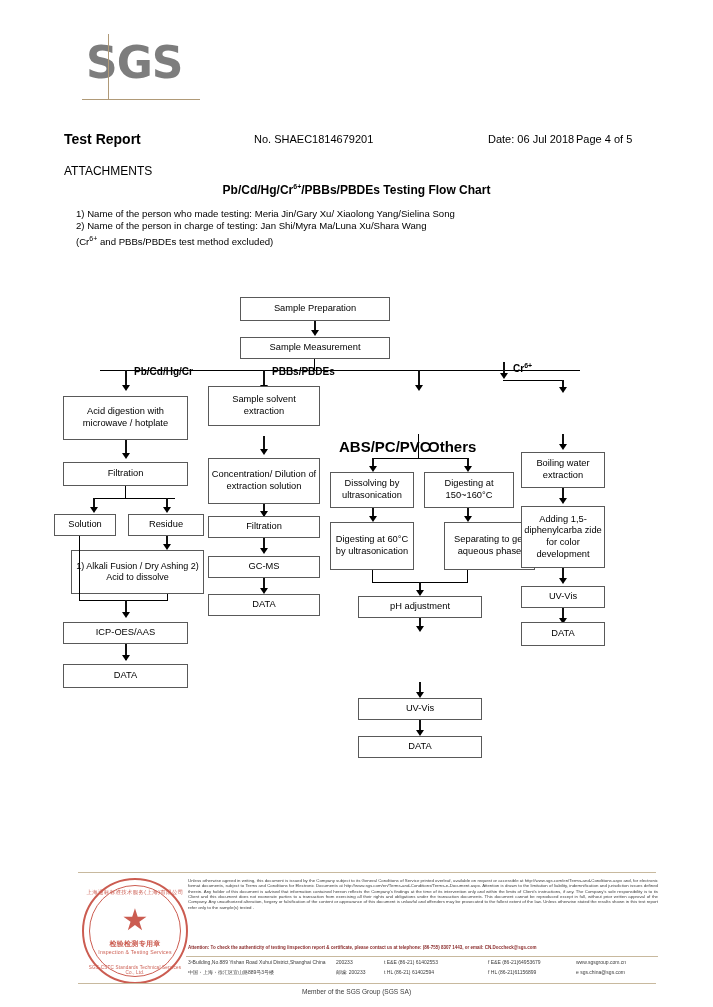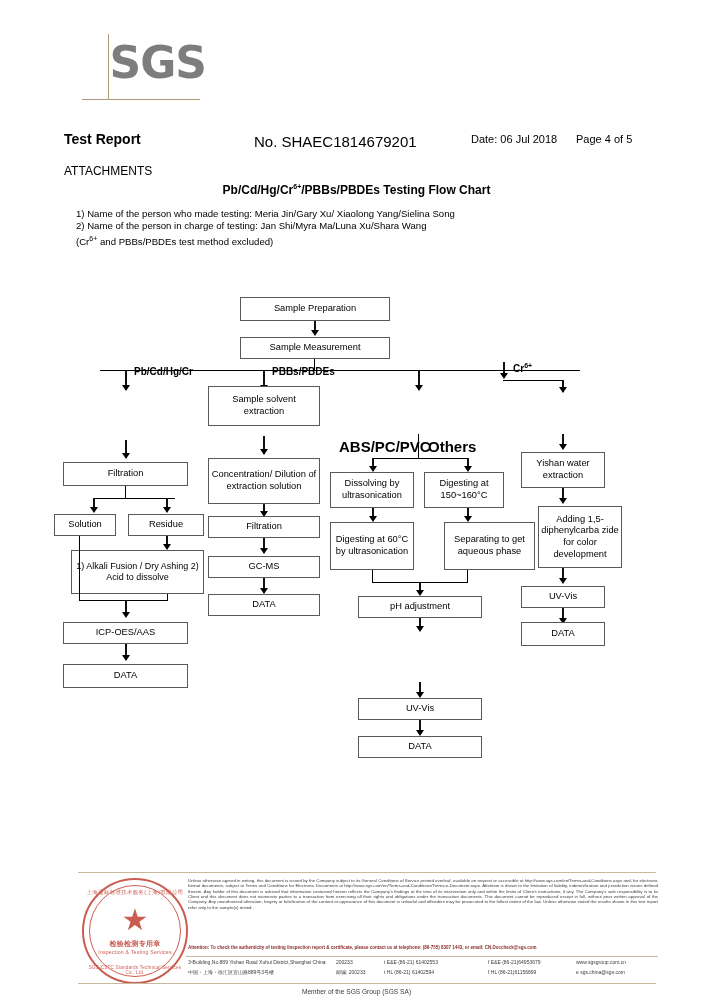--- a/index.html
+++ b/index.html
@@ -11,29 +11,29 @@
     position:relative;
     overflow:hidden;
   }
   .page{position:absolute;inset:0;}
 
   
   .logo-wrap{position:absolute;left:86px;top:38px;width:120px;height:62px;}
   .logo-text{
     font-family:"DejaVu Sans", sans-serif;
     font-weight:bold;font-size:44px;letter-spacing:-1px;
-    color:#7d7d7d;line-height:50px;text-align:right;
+    color:#7d7d7d;line-height:50px;
   }
   .logo-vline{position:absolute;left:108px;top:34px;width:1px;height:66px;background:#b09a78;}
   .logo-hline{position:absolute;left:82px;top:99px;width:118px;height:1px;background:#b09a78;}
 
   .hdr-row{position:absolute;left:64px;top:131px;width:600px;height:18px;}
   .hdr-title{position:absolute;left:0;top:0;font-size:14px;font-weight:bold;}
-  .hdr-no{position:absolute;left:190px;top:2px;font-size:15px;}
-  .hdr-date{position:absolute;left:363px;top:2px;font-size:11px;padding-left:44px;}
+  .hdr-no{position:absolute;left:190px;top:2px;font-size:11px;}
+  .hdr-date{position:absolute;left:380px;top:2px;font-size:11px;padding-left:44px;}
   .hdr-page{position:absolute;left:512px;top:2px;font-size:11px;}
 
   .attachments{position:absolute;left:64px;top:164px;font-size:12px;font-weight:normal;}
   .flow-title{position:absolute;left:0;top:183px;width:713px;text-align:center;font-size:12px;font-weight:bold;}
   .notes{position:absolute;left:76px;top:208px;width:600px;font-size:9.6px;line-height:12.4px;}
   sup{font-size:7px;vertical-align:super;}
 
   
   .chart{position:absolute;left:0;top:0;width:713px;height:800px;}
   .box{
@@ -144,20 +144,21 @@
 
     <div class="ln lnv thick" style="left:503px;top:362px;height:14px;"></div>
     <div class="arw" style="left:500px;top:373px;"></div>
     <div class="blabel" style="left:513px;top:362px;">
       <span>Cr</span><sup>6+</sup>
     </div>
     <div class="ln lnh" style="left:503px;top:380px;width:60px;"></div>
     <div class="ln lnv thick" style="left:562px;top:380px;height:10px;"></div>
     <div class="arw" style="left:559px;top:387px;"></div>
 
+    <div class="box" style="left:63px;top:396px;width:125px;height:44px;">Acid digestion with microwave / hotplate</div>
     <div class="ln lnv thick" style="left:125px;top:440px;height:16px;"></div>
     <div class="arw" style="left:122px;top:453px;"></div>
     <div class="box" style="left:63px;top:462px;width:125px;height:24px;">Filtration</div>
 
     <div class="ln lnv" style="left:125px;top:486px;height:12px;"></div>
     <div class="ln lnh" style="left:93px;top:498px;width:82px;"></div>
     <div class="ln lnv thick" style="left:93px;top:498px;height:12px;"></div>
     <div class="arw" style="left:90px;top:507px;"></div>
     <div class="ln lnv thick" style="left:166px;top:498px;height:12px;"></div>
     <div class="arw" style="left:163px;top:507px;"></div>
@@ -199,21 +200,21 @@
     <div class="ln lnv" style="left:418px;top:434px;height:24px;"></div>
     <div class="ln lnh" style="left:372px;top:458px;width:96px;"></div>
     <div class="blabel thin" style="left:339px;top:438px;">ABS/PC/PVC</div>
     <div class="blabel thin" style="left:428px;top:438px;">Others</div>
     <div class="ln lnv thick" style="left:372px;top:458px;height:12px;"></div>
     <div class="arw" style="left:369px;top:466px;"></div>
     <div class="ln lnv thick" style="left:467px;top:458px;height:12px;"></div>
     <div class="arw" style="left:464px;top:466px;"></div>
 
     <div class="box" style="left:330px;top:472px;width:84px;height:36px;">Dissolving by ultrasonication</div>
-    <div class="box" style="left:424px;top:472px;width:80px;height:36px;">Digesting at 150~160°C</div>
+    <div class="box" style="left:424px;top:472px;width:90px;height:36px;">Digesting at 150~160°C</div>
 
     <div class="ln lnv thick" style="left:372px;top:508px;height:12px;"></div>
     <div class="arw" style="left:369px;top:516px;"></div>
     <div class="ln lnv thick" style="left:467px;top:508px;height:12px;"></div>
     <div class="arw" style="left:464px;top:516px;"></div>
 
     <div class="box" style="left:330px;top:522px;width:84px;height:48px;">Digesting at 60°C by ultrasonication</div>
     <div class="box" style="left:444px;top:522px;width:91px;height:48px;">Separating to get aqueous phase</div>
 
     <div class="ln lnv" style="left:372px;top:570px;height:12px;"></div>
@@ -227,24 +228,24 @@
     <div class="arw" style="left:416px;top:626px;"></div>
     <div class="ln lnv thick" style="left:419px;top:682px;height:14px;"></div>
     <div class="arw" style="left:416px;top:692px;"></div>
     <div class="box" style="left:358px;top:698px;width:124px;height:22px;">UV-Vis</div>
     <div class="ln lnv thick" style="left:419px;top:720px;height:14px;"></div>
     <div class="arw" style="left:416px;top:730px;"></div>
     <div class="box" style="left:358px;top:736px;width:124px;height:22px;">DATA</div>
 
     <div class="ln lnv thick" style="left:562px;top:434px;height:14px;"></div>
     <div class="arw" style="left:559px;top:444px;"></div>
-    <div class="box" style="left:521px;top:452px;width:84px;height:36px;">Yishan water extraction</div>
+    <div class="box" style="left:521px;top:452px;width:84px;height:36px;">Boiling water extraction</div>
     <div class="ln lnv thick" style="left:562px;top:488px;height:14px;"></div>
     <div class="arw" style="left:559px;top:498px;"></div>
-    <div class="box" style="left:521px;top:506px;width:84px;height:62px;margin-left:17px;">Adding 1,5-diphenylcarba zide for color development</div>
+    <div class="box" style="left:521px;top:506px;width:84px;height:62px;">Adding 1,5-diphenylcarba zide for color development</div>
     <div class="ln lnv thick" style="left:562px;top:568px;height:14px;"></div>
     <div class="arw" style="left:559px;top:578px;"></div>
     <div class="box" style="left:521px;top:586px;width:84px;height:22px;">UV-Vis</div>
     <div class="ln lnv thick" style="left:562px;top:608px;height:14px;"></div>
     <div class="arw" style="left:559px;top:618px;"></div>
     <div class="box" style="left:521px;top:622px;width:84px;height:24px;">DATA</div>
   </div>
 
   <div class="foot-rule"></div>
 

